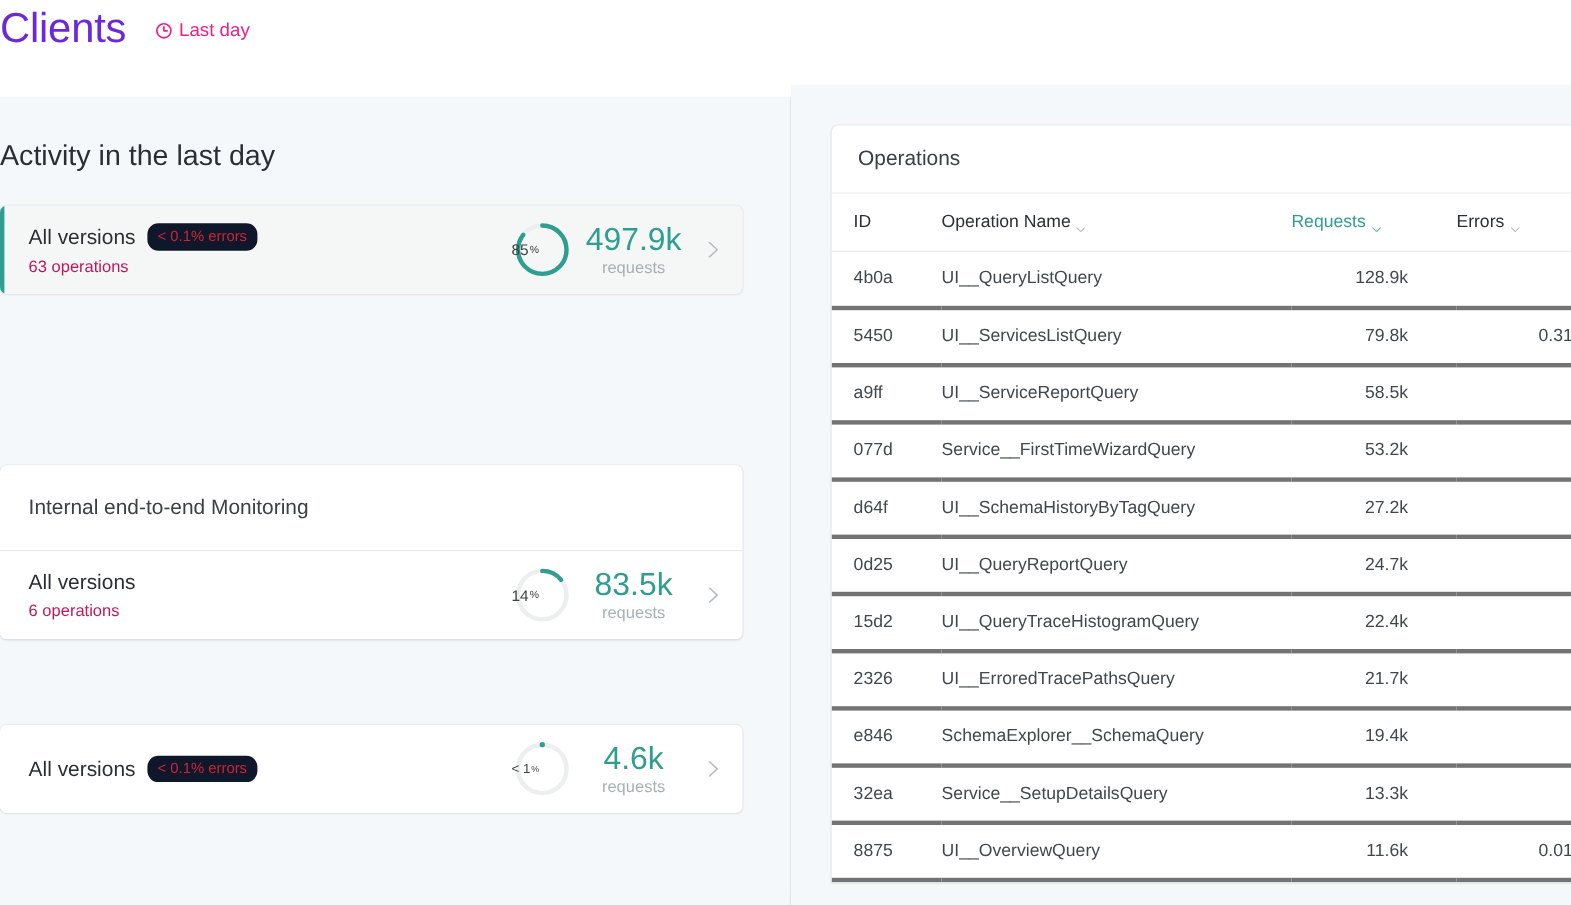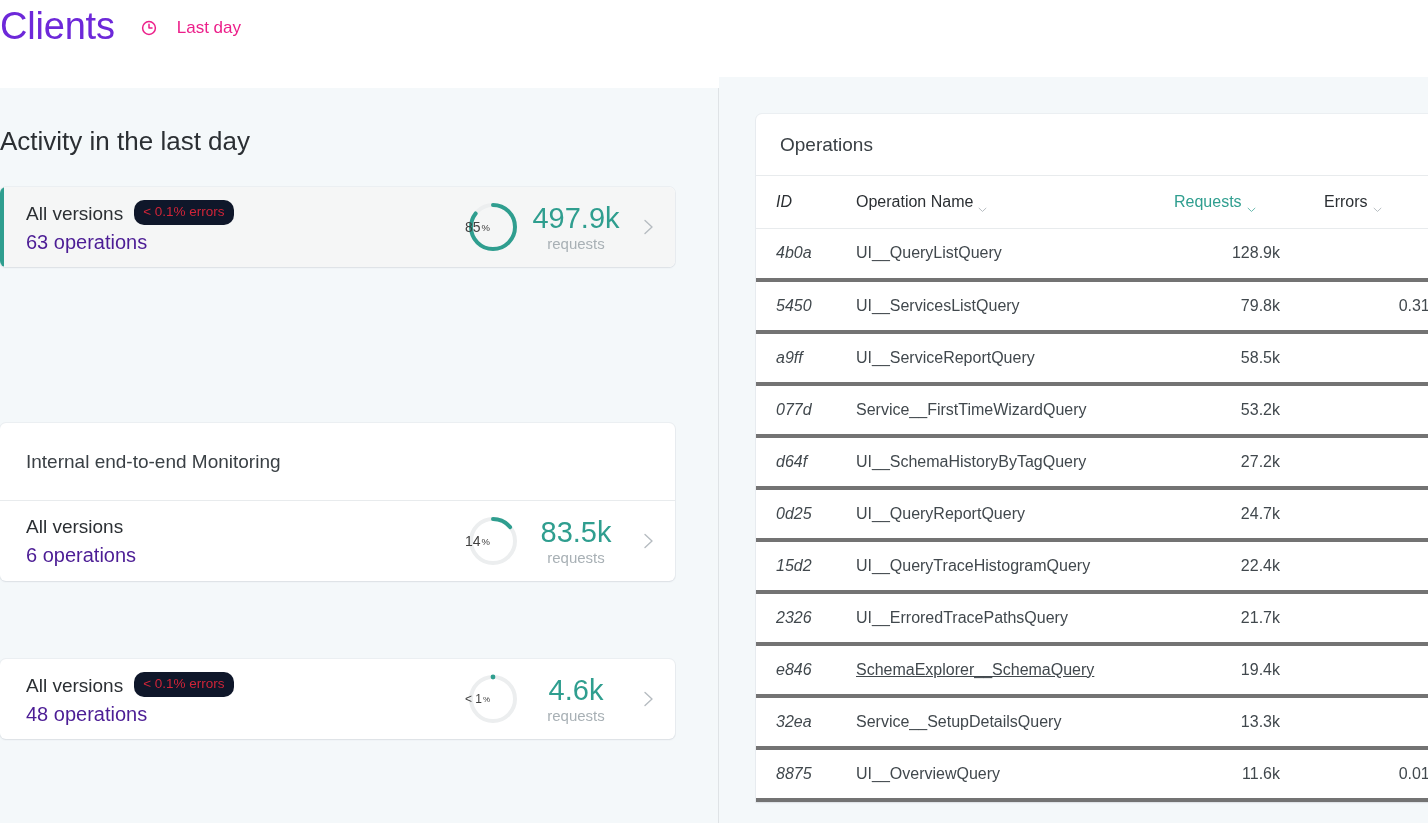--- a/index.html
+++ b/index.html
@@ -33,21 +33,21 @@
     font-size: 38px;
     font-weight: 400;
     color: #6d28d9;
     line-height: 48px;
     letter-spacing: -0.2px;
     margin-left: 0px;
   }
   .timeframe {
     display: flex;
     align-items: center;
-    gap: 20px;
+    gap: 6px;
     margin-left: 26px;
     margin-top: 16px;
     color: #ec1f8a;
     font-size: 17px;
   }
   .timeframe .clock-ico { display: block; width: 16px; height: 16px; }
   .timeframe-label { color: #ec1f8a; font-size: 17px; line-height: 20px; }
 
   
   .col-divider {
@@ -130,22 +130,22 @@
   .err-badge {
     background: #0f172a;
     color: #cf2438;
     font-size: 13.5px;
     line-height: 1;
     padding: 5px 9px 6px 9px;
     border-radius: 10px;
     white-space: nowrap;
   }
   .ops-count {
-    font-size: 20px;
-    color: #4c1d95;
+    font-size: 15px;
+    color: #be185d;
     margin-top: 6px;
   }
 
   .version-right {
     display: flex;
     align-items: center;
     gap: 9px;
     flex: 0 0 auto;
   }
   .donut-wrap { position: relative; width: 56px; height: 56px; flex: 0 0 auto; }
@@ -220,38 +220,38 @@
     vertical-align: middle;
   }
   table.ops-table td {
     font-size: 16px;
     color: #41484d;
     height: 52px;
     padding: 0;
     border-bottom: 4px solid #737373;
     vertical-align: middle;
   }
-  .col-id    { width: 100px; padding-left: 20px !important; font-style: italic; }
+  .col-id    { width: 100px; padding-left: 20px !important; }
   .col-name  { width: 318px; }
   .col-req   { width: 150px; text-align: right !important; padding-right: 44px !important; }
   .col-err   { width: 142px; text-align: right !important; padding-right: 22px !important; }
 
   th.col-req .hdr-inner, th.col-err .hdr-inner,
   th.col-name .hdr-inner {
     display: inline-flex;
     align-items: center;
     gap: 5px;
     cursor: pointer;
   }
   th.col-req { text-align: left !important; padding-right: 0 !important; padding-left: 0 !important; }
   th.col-err { text-align: left !important; padding-right: 0 !important; padding-left: 0 !important; }
   th.col-req .hdr-inner { color: #2f9e8f; }
   .sort-chev { width: 9px; height: 6px; display: block; opacity: .75; }
   .op-link { color: #41484d; text-decoration: none; }
-  .op-link.hovered { text-decoration: underline; }
+  .op-link.hovered { }
 </style>
 </head>
 <body>
 
 <div class="page-header">
   <div class="page-title">Clients</div>
   <div class="timeframe">
     <span class="clock-ico">
       <svg viewBox="0 0 16 16" width="16" height="16" aria-hidden="true">
         <circle cx="8" cy="8" r="6.4" fill="none" stroke="#ec1f8a" stroke-width="1.5"></circle>
@@ -329,21 +329,20 @@
           </div>
         </div>
       </div>
       <div class="client-card" style="top: 571px;">
         <div class="version-row">
           <div class="version-left">
             <div class="version-line1">
               <span class="version-name">All versions</span>
               <span class="err-badge">&lt; 0.1% errors</span>
             </div>
-            <div class="ops-count">48 operations</div>
           </div>
           <div class="version-right">
             <div class="donut-wrap">
               <svg width="56" height="56">
                 <circle cx="28" cy="28" r="22" fill="none" stroke="#eceeef" stroke-width="4"></circle>
                 <circle cx="28" cy="6" r="2.4" fill="#2f9e8f"></circle>
               </svg>
               <div class="donut-label small">
                 <span>&lt; 1</span>
                 <span class="pct-sym">%</span>

